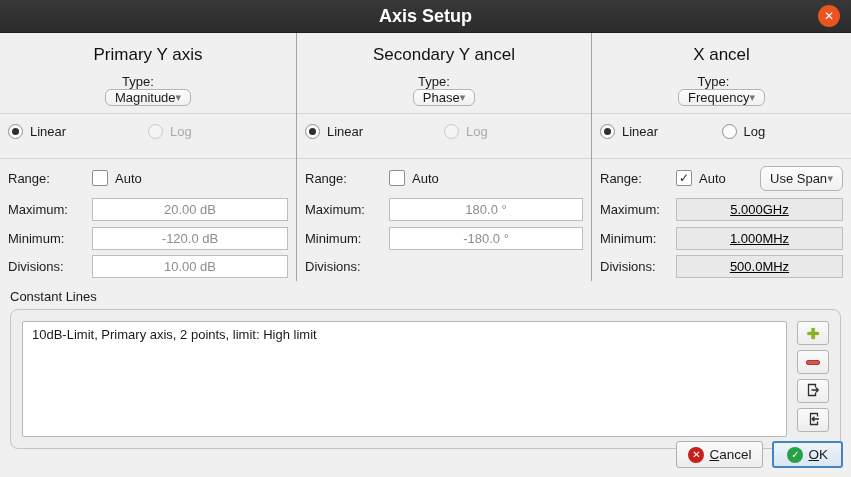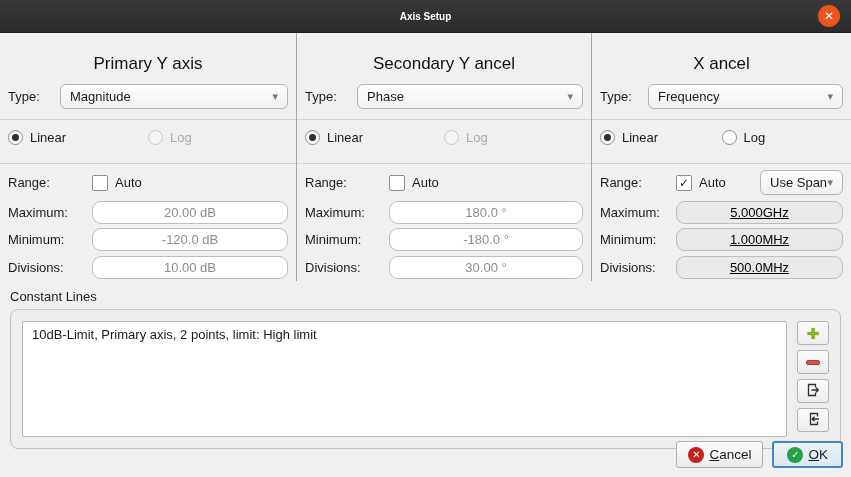--- a/index.html
+++ b/index.html
@@ -15,42 +15,42 @@
   
   .titlebar {
     height: 33px;
     background: linear-gradient(#383838, #2c2c2c);
     border-bottom: 1px solid #1f1f1f;
     display: flex;
     align-items: center;
     justify-content: center;
     position: relative;
   }
-  .titlebar-text { color: #ffffff; font-weight: bold; font-size: 10px; }
+  .titlebar-text { color: #ffffff; font-weight: bold; font-size: 18px; }
   .close-btn {
     position: absolute;
     right: 11px; top: 5px;
     width: 22px; height: 22px;
     border-radius: 50%;
     background: #e9541f;
     color: #ffffff;
     display: flex; align-items: center; justify-content: center;
     font-size: 12px; font-weight: bold;
     cursor: pointer;
     line-height: 1;
   }
   
   .columns { display: flex; height: 248px; }
   .col { padding: 4px 8px 0 8px; display: flex; flex-direction: column; }
   .col-1 { width: 297px; border-right: 1px solid #a3a3a3; }
   .col-2 { width: 295px; border-right: 1px solid #a3a3a3; }
   .col-3 { flex: 1; }
-  .col-header { text-align: center; font-size: 17px; padding: 8px 0 9px 0; color: #111; margin-top: 9px; }
+  .col-header { text-align: center; font-size: 17px; padding: 8px 0 9px 0; color: #111; }
   .row { display: flex; align-items: center; }
-  .type-row { height: 30px; }
+  .type-row { height: 30px; flex-direction: column; }
   .type-lbl { width: 52px; flex: none; }
   .col-3 .type-lbl { width: 48px; }
   .combo {
     flex: 1;
     height: 25px;
     background: linear-gradient(#fdfdfd, #f1f1f1);
     border: 1px solid #b3b3b3;
     border-radius: 6px;
     display: flex; align-items: center;
     padding: 0 9px;
@@ -91,21 +91,21 @@
     margin-right: 7px;
     flex: none;
     display: flex; align-items: center; justify-content: center;
     font-size: 12px; color: #1a1a1a; font-weight: bold;
   }
   .field-row { height: 30px; }
   .field {
     flex: 1;
     height: 23px;
     border: 1px solid #bdbdbd;
-    border-radius: 9px;
+    border-radius: 0;
     background: #ffffff;
     color: #8d8d8d;
     display: flex; align-items: center; justify-content: center;
   }
   .field.dis { background: #e9e9e9; color: #000000; text-decoration: underline; }
   
   .cl-section { padding: 0 10px; }
   .cl-label { margin: 8px 0 5px 0; }
   .cl-frame {
     border: 1px solid #c4c4c4;
@@ -243,21 +243,20 @@
     <div class="row field-row">
       <span class="lbl-w">Maximum:</span>
       <div class="field">180.0 °</div>
     </div>
     <div class="row field-row">
       <span class="lbl-w">Minimum:</span>
       <div class="field">-180.0 °</div>
     </div>
     <div class="row field-row">
       <span class="lbl-w">Divisions:</span>
-      <div class="field">30.00 °</div>
     </div>
   </div>
 
   <div class="col col-3">
     <div class="col-header">X ancel</div>
     <div class="row type-row">
       <span class="type-lbl">Type:</span>
       <div class="combo">
         <span class="combo-text">Frequency</span>
         <span class="combo-arrow">▾</span>

